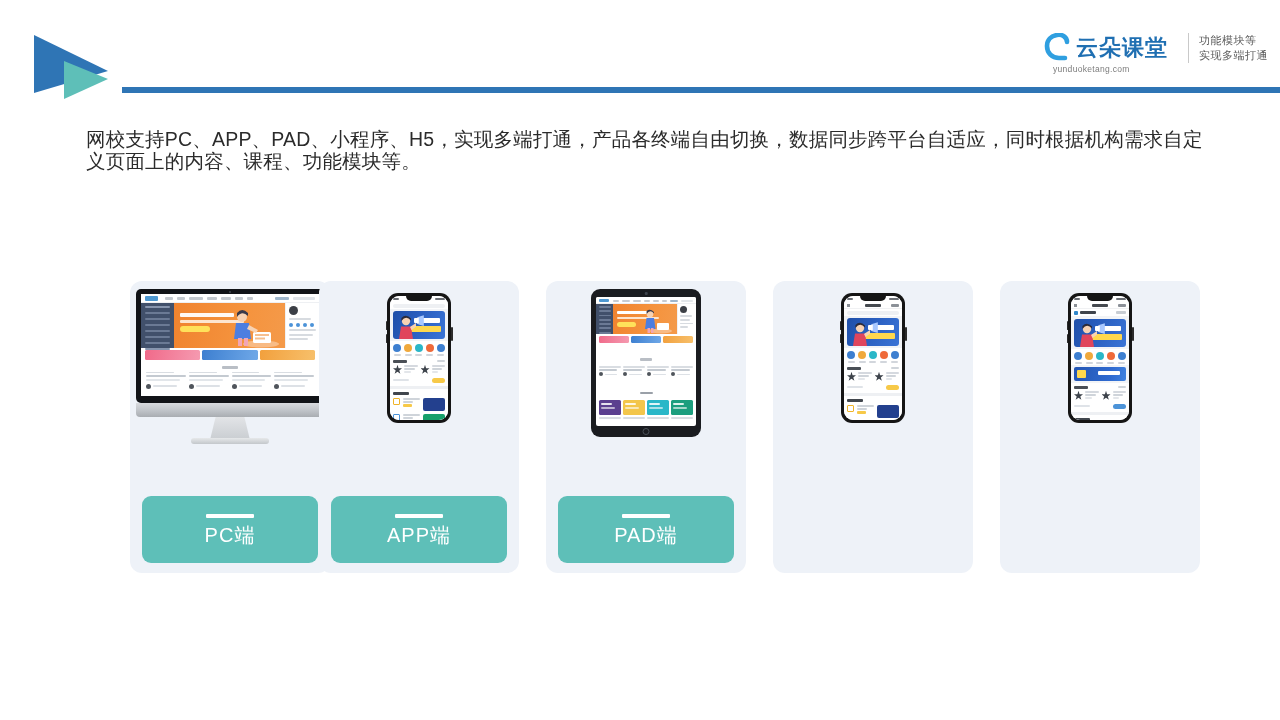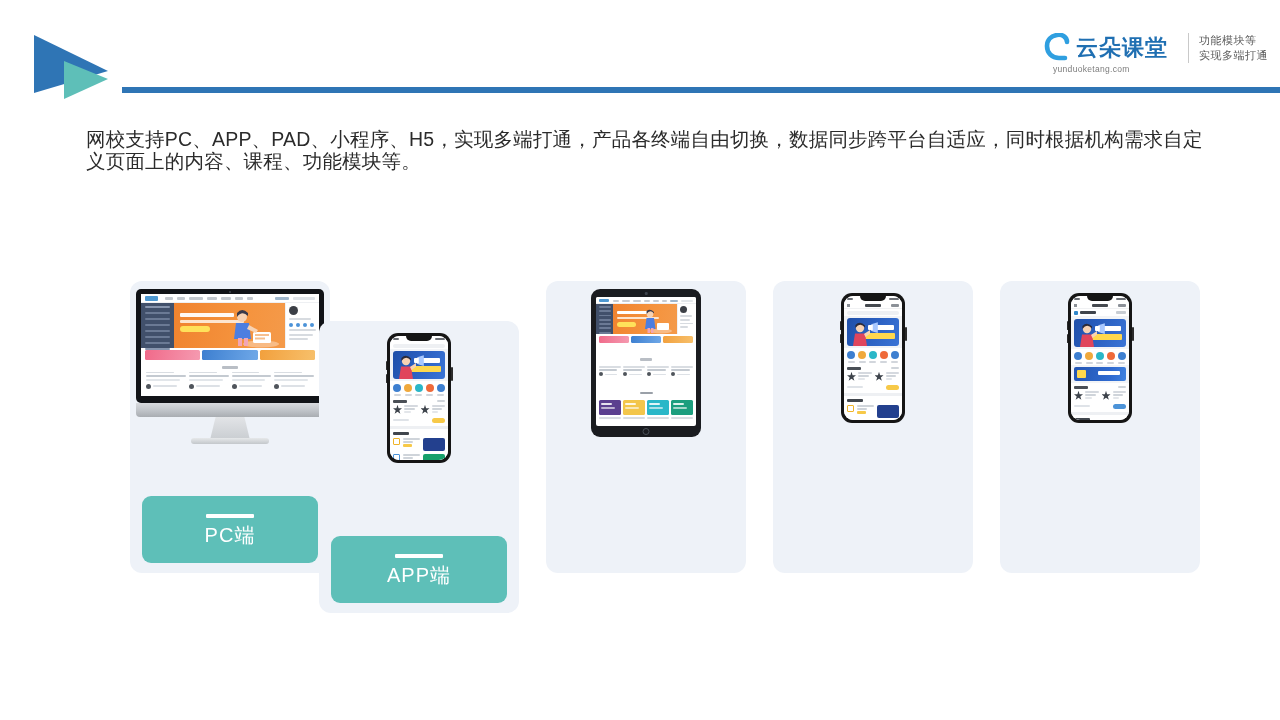--- a/index.html
+++ b/index.html
@@ -51,21 +51,21 @@
     font-size: 19.5px; line-height: 22px; color: #2b2b2b; letter-spacing: 0.2px;
   }
 
   
   .cards { position: absolute; left: 92px; top: 281px; width: 1100px; height: 292px; }
   .card {
     position: absolute; top: 0; width: 200px; height: 292px;
     background: #eef2f8; border-radius: 12px;
   }
   .card:nth-child(1) { left: 4px; margin-left: 34px; }
-  .card:nth-child(2) { left: 227px; margin-top: 40px; }
+  .card:nth-child(2) { left: 227px; }
   .card:nth-child(3) { left: 454px; }
   .card:nth-child(4) { left: 681px; }
   .card:nth-child(5) { left: 908px; }
 
   .device-zone { position: absolute; left: 0; top: 0; width: 200px; height: 215px; }
 
   .label-btn {
     position: absolute; left: 12px; bottom: 10px; width: 176px; height: 67px;
     background: #5ebfb8; border-radius: 9px;
     display: flex; flex-direction: column; align-items: center; justify-content: center;
@@ -632,20 +632,24 @@
                 <s></s>
                 <s></s>
                 <s></s>
               </div>
             <div class="tb-sec"></div>
 
           </div>
           <div class="tablet-home"></div>
         </div>
       </div>
+      <div class="label-btn">
+        <div class="bar"></div>
+        <div class="txt">PAD端</div>
+      </div>
     </div>
 
     <div class="card">
       <div class="device-zone">
         <div class="phone">
           <div class="phone-btn-l"></div>
             <div class="phone-btn-l2"></div>
             <div class="phone-btn-r"></div>
           <div class="phone-screen">
             <div class="phone-notch"></div>

